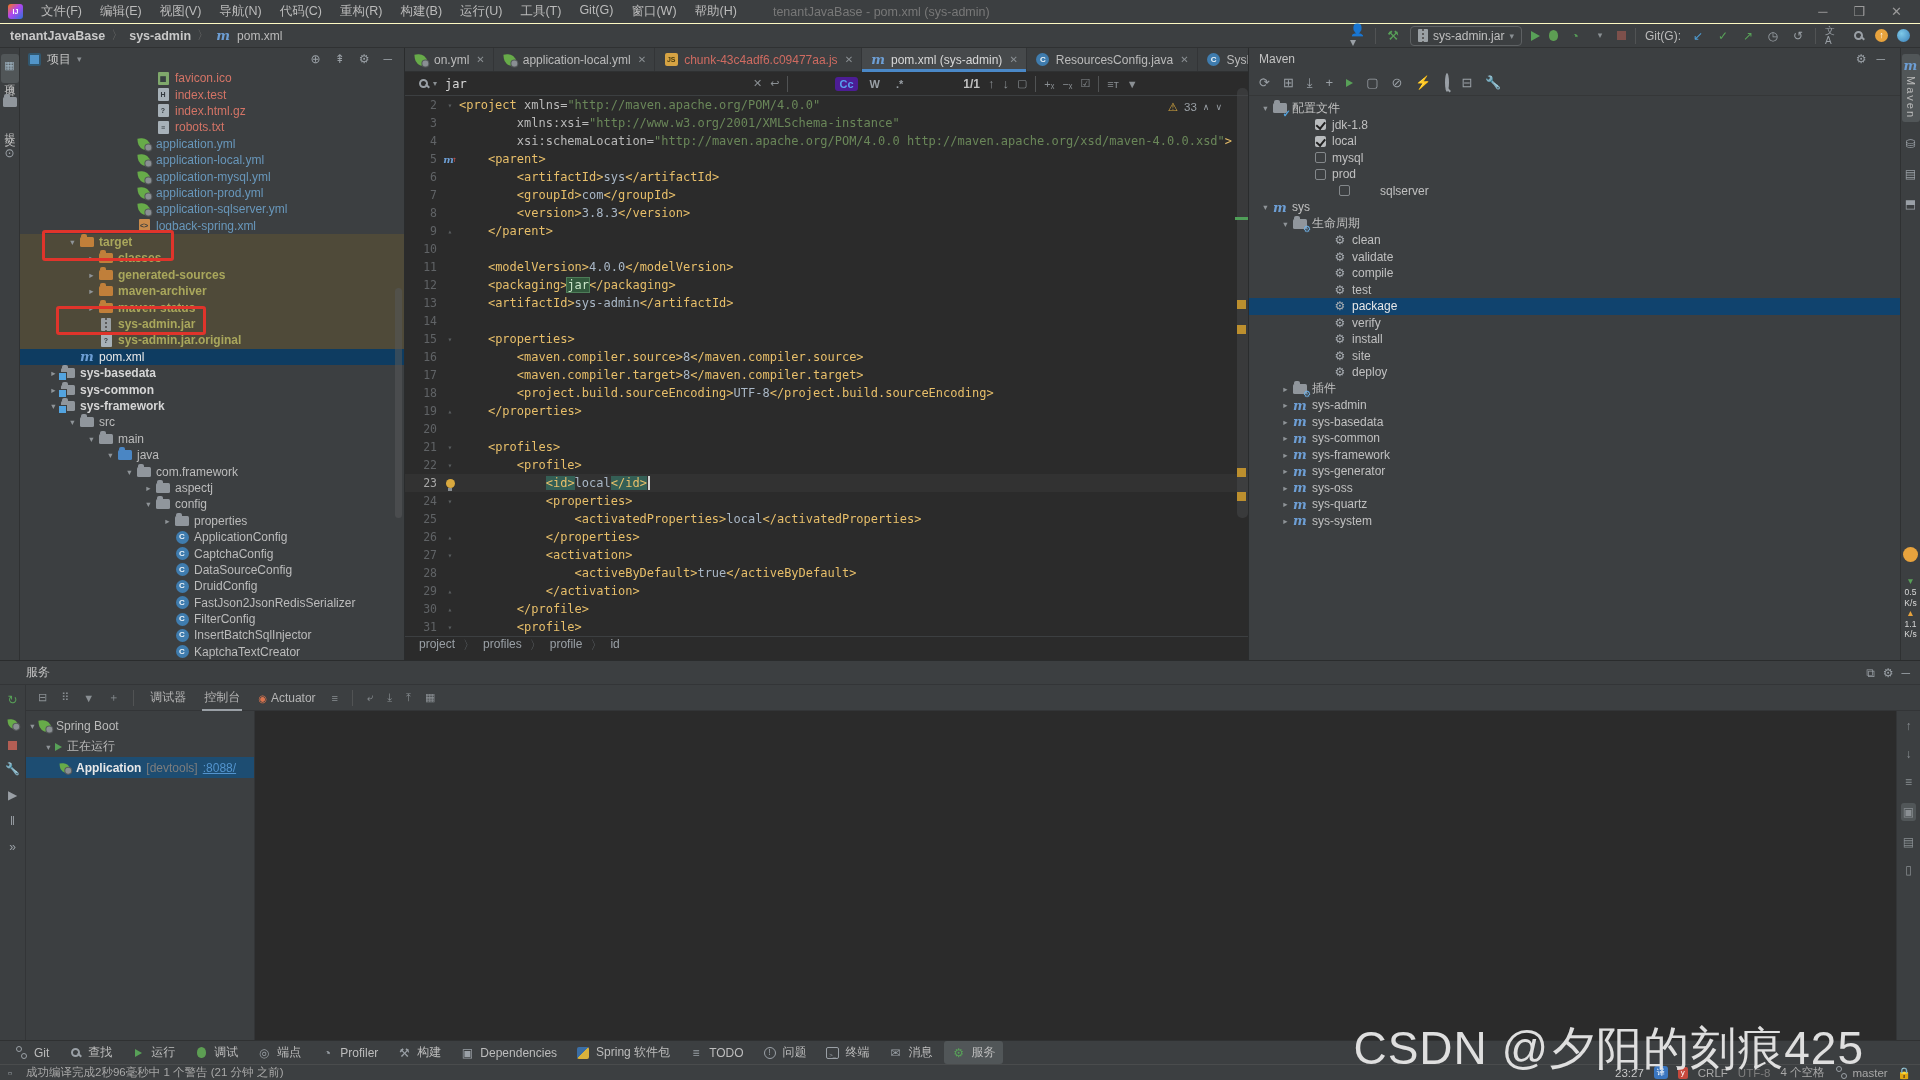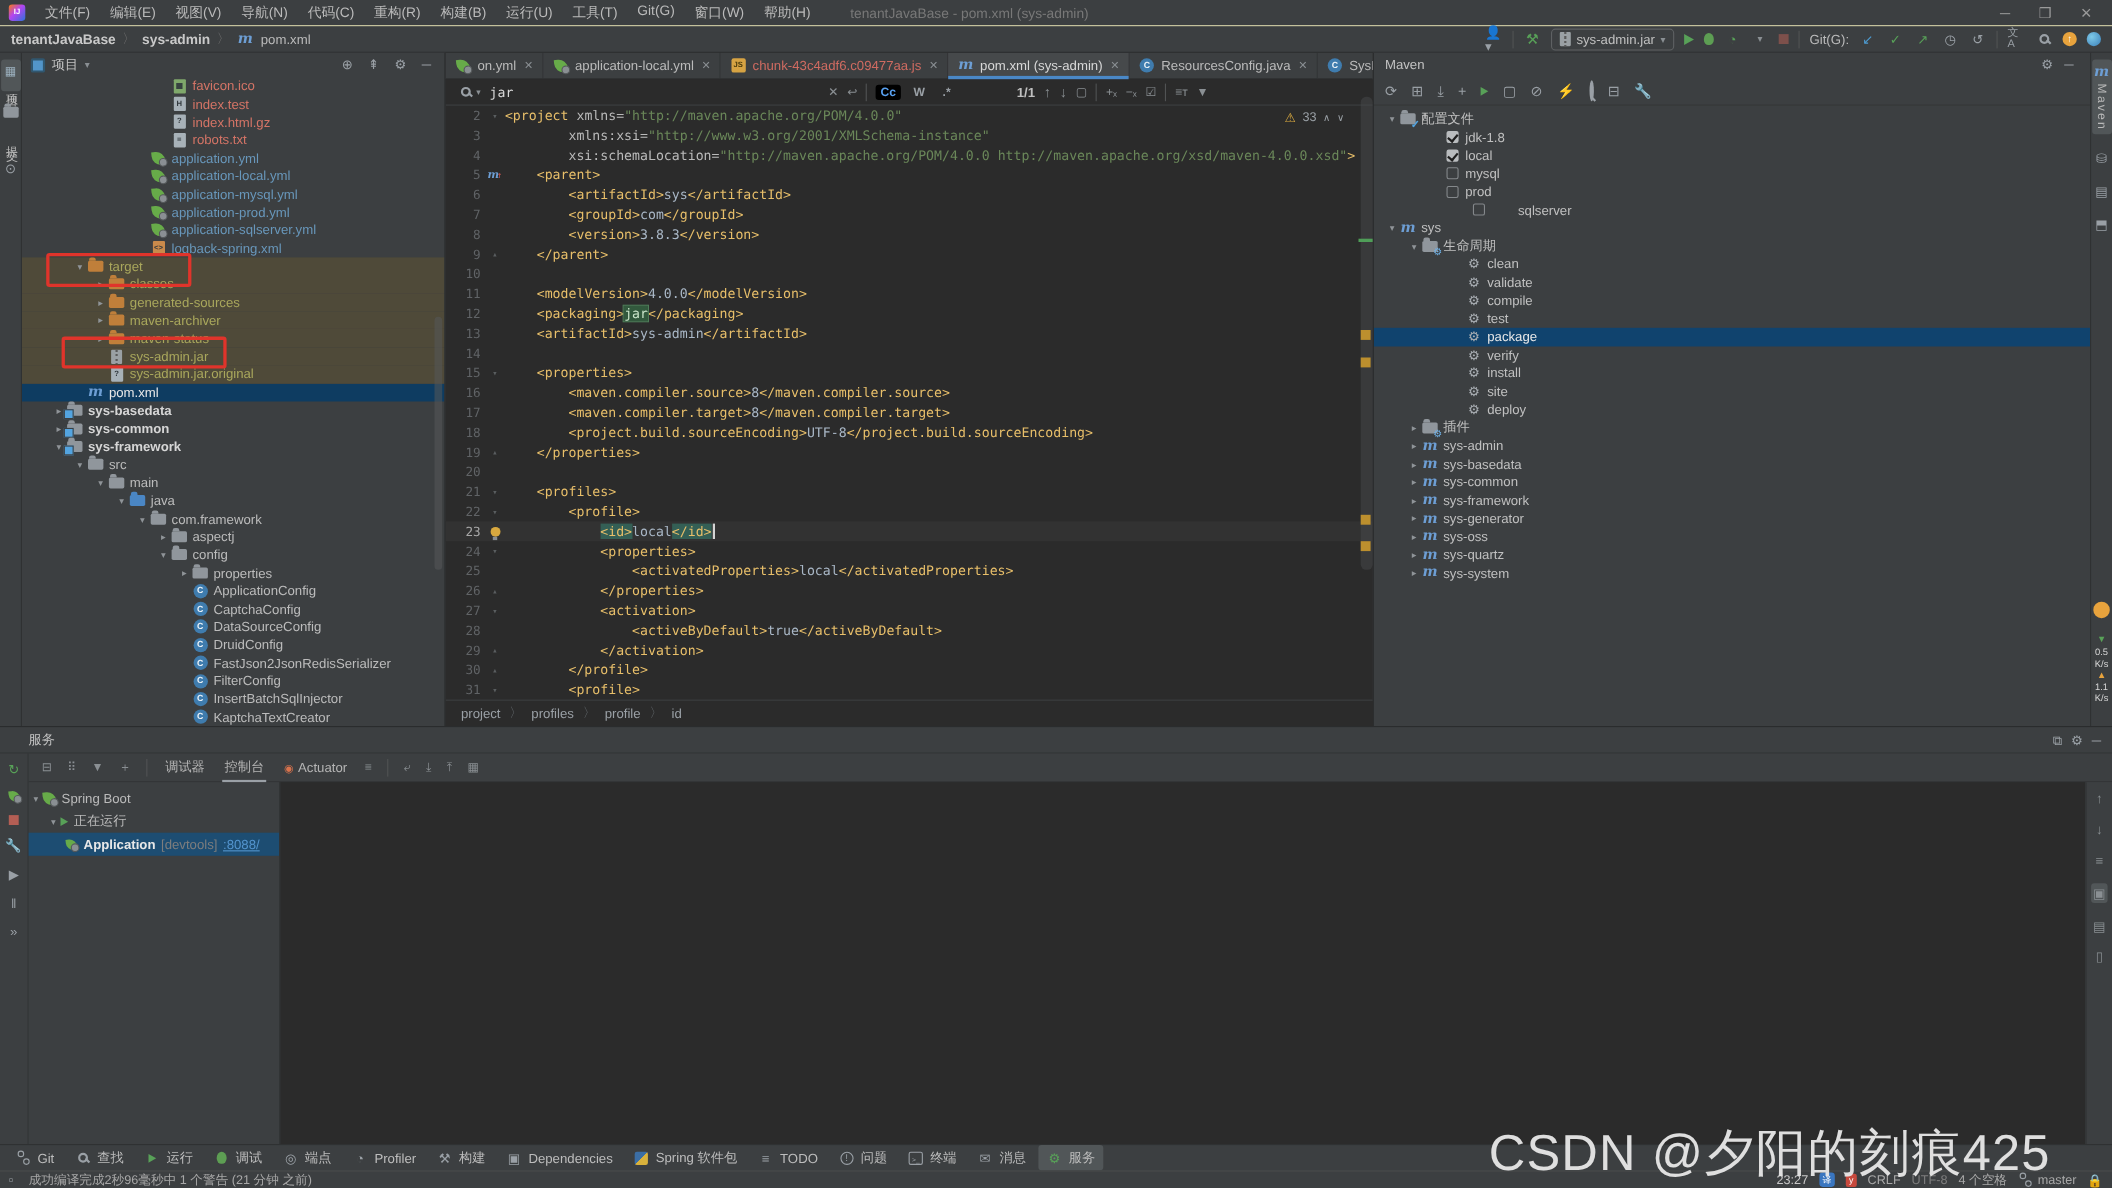--- a/index.html
+++ b/index.html
@@ -98,57 +98,57 @@
   .pj-head .spacer{flex:1;}
   .pj-head .hic{color:#9aa0a6;font-size:12px;padding:0 4px;}
   .ptree{position:relative;}
   .prow{height:16.4px;display:flex;align-items:center;white-space:nowrap;font-size:12px;color:#bcbcbc;}
   .prow .lbl{margin-left:4px;}
   .prow.zone{background:#4f4a39;}
   .prow.sel{background:#0e3c61;color:#e8e8e8;}
   .prow.bold .lbl{font-weight:bold;color:#d6d6d6;}
   .col-red .lbl{color:#d47466;}
   .col-blue .lbl{color:#6897bb;}
-  .col-olive .lbl{color:#a9a75c;}
+  .col-olive .lbl{color:#a9a75c;font-weight:bold;}
   .redrect{position:absolute;border:3px solid #e0342b;border-radius:3px;pointer-events:none;z-index:5;}
   .pj-scroll{position:absolute;right:2px;top:240px;width:7px;height:230px;background:#55585a;border-radius:4px;opacity:.55;}
 
   
   .editor{flex:1;display:flex;flex-direction:column;background:#2b2b2b;position:relative;overflow:hidden;}
   .tabs{height:24px;display:flex;align-items:stretch;background:#3c3f41;flex:none;border-bottom:1px solid #2f3132;}
   .tab{display:flex;align-items:center;gap:5px;padding:0 8px;color:#bbb;font-size:12px;border-right:1px solid #333537;position:relative;white-space:nowrap;}
   .tab.active{background:#46494b;color:#d8d8d8;}
   .tab.active::after{content:"";position:absolute;left:0;right:0;bottom:-1px;height:3px;background:#4a88c7;}
   .tab .x{color:#8a8f93;font-size:10px;margin-left:2px;}
   .tab.red-t{color:#cf6b61;}
 
   .searchbar{height:24px;flex:none;display:flex;align-items:center;background:#2b2b2b;border-bottom:1px solid #3c3f41;
     padding:0 10px;gap:8px;font-size:12px;}
   .searchbar input{background:transparent;border:none;outline:none;color:#d8d8d8;
     font-family:"DejaVu Sans Mono",monospace;font-size:12px;width:300px;}
   .toggle{padding:1px 4px;border-radius:3px;color:#9aa0a6;font-size:11px;font-weight:bold;}
-  .toggle.on{background:#000000;color:#58a0f0;}
+  .toggle.on{background:#4c1d95;color:#58a0f0;margin-left:39px;}
   .s-ic{color:#8a8f93;font-size:11px;}
 
   .code{flex:1;position:relative;font-family:"DejaVu Sans Mono",monospace;font-size:12px;overflow:hidden;}
   .cline{height:18px;display:flex;align-items:center;}
   .cline.cur{background:#323232;}
   .gut{width:36px;flex:none;text-align:right;color:#606366;padding-right:4px;font-size:11.5px;}
   .cline.cur .gut{color:#a8a8a8;}
   .fcol{width:18px;flex:none;display:flex;align-items:center;justify-content:center;color:#5a5e60;font-size:8px;}
   .ctext{white-space:pre;flex:1;color:#a9b7c6;}
   .T{color:#e8bf6a;} .A{color:#bababa;} .S{color:#6a8759;} .X{color:#a9b7c6;}
   .M{color:#c9e4c9;background:#32593d;outline:1px solid #4d7d58;}
   .L{color:#e8bf6a;background:#345f55;}
   .caret{display:inline-block;width:2px;height:14px;background:#d4d4d4;vertical-align:middle;margin-left:1px;}
   .insp{position:absolute;top:52px;right:26px;display:flex;align-items:center;gap:6px;color:#9aa0a6;font-size:11.5px;z-index:4;}
   .scrollbar-v{position:absolute;right:0;top:40px;width:11px;height:430px;background:#47494b;opacity:.5;border-radius:5px;z-index:3;}
   .smark{position:absolute;right:2px;width:9px;height:9px;background:#bc8f2e;z-index:4;}
   .smark.green{width:13px;height:3px;background:#4f9e58;right:0;}
-  .crumbs2{height:24px;flex:none;display:flex;align-items:center;gap:8px;background:#2b2b2b;border-top:1px solid #3c3f41;
+  .crumbs2{height:24px;flex:none;display:flex;align-items:flex-start;gap:8px;background:#2b2b2b;border-top:1px solid #3c3f41;
     padding:0 14px;color:#9aa0a6;font-size:12px;}
 
   
   .maven{width:652px;flex:none;background:#3c3f41;border-left:1px solid #2a2c2d;display:flex;flex-direction:column;overflow:hidden;}
   .mv-head{height:22px;display:flex;align-items:center;padding:0 10px;color:#c3c3c3;}
   .mv-head .spacer{flex:1;}
   .mv-tools{height:26px;display:flex;align-items:center;gap:13px;padding:0 10px;color:#9aa0a6;font-size:13px;border-bottom:1px solid #353738;}
   .mrow{height:16.5px;display:flex;align-items:center;white-space:nowrap;font-size:12px;color:#c0c0c0;}
   .mrow.sel{background:#10436e;color:#e8e8e8;}
   .mrow .lbl{margin-left:4px;}

